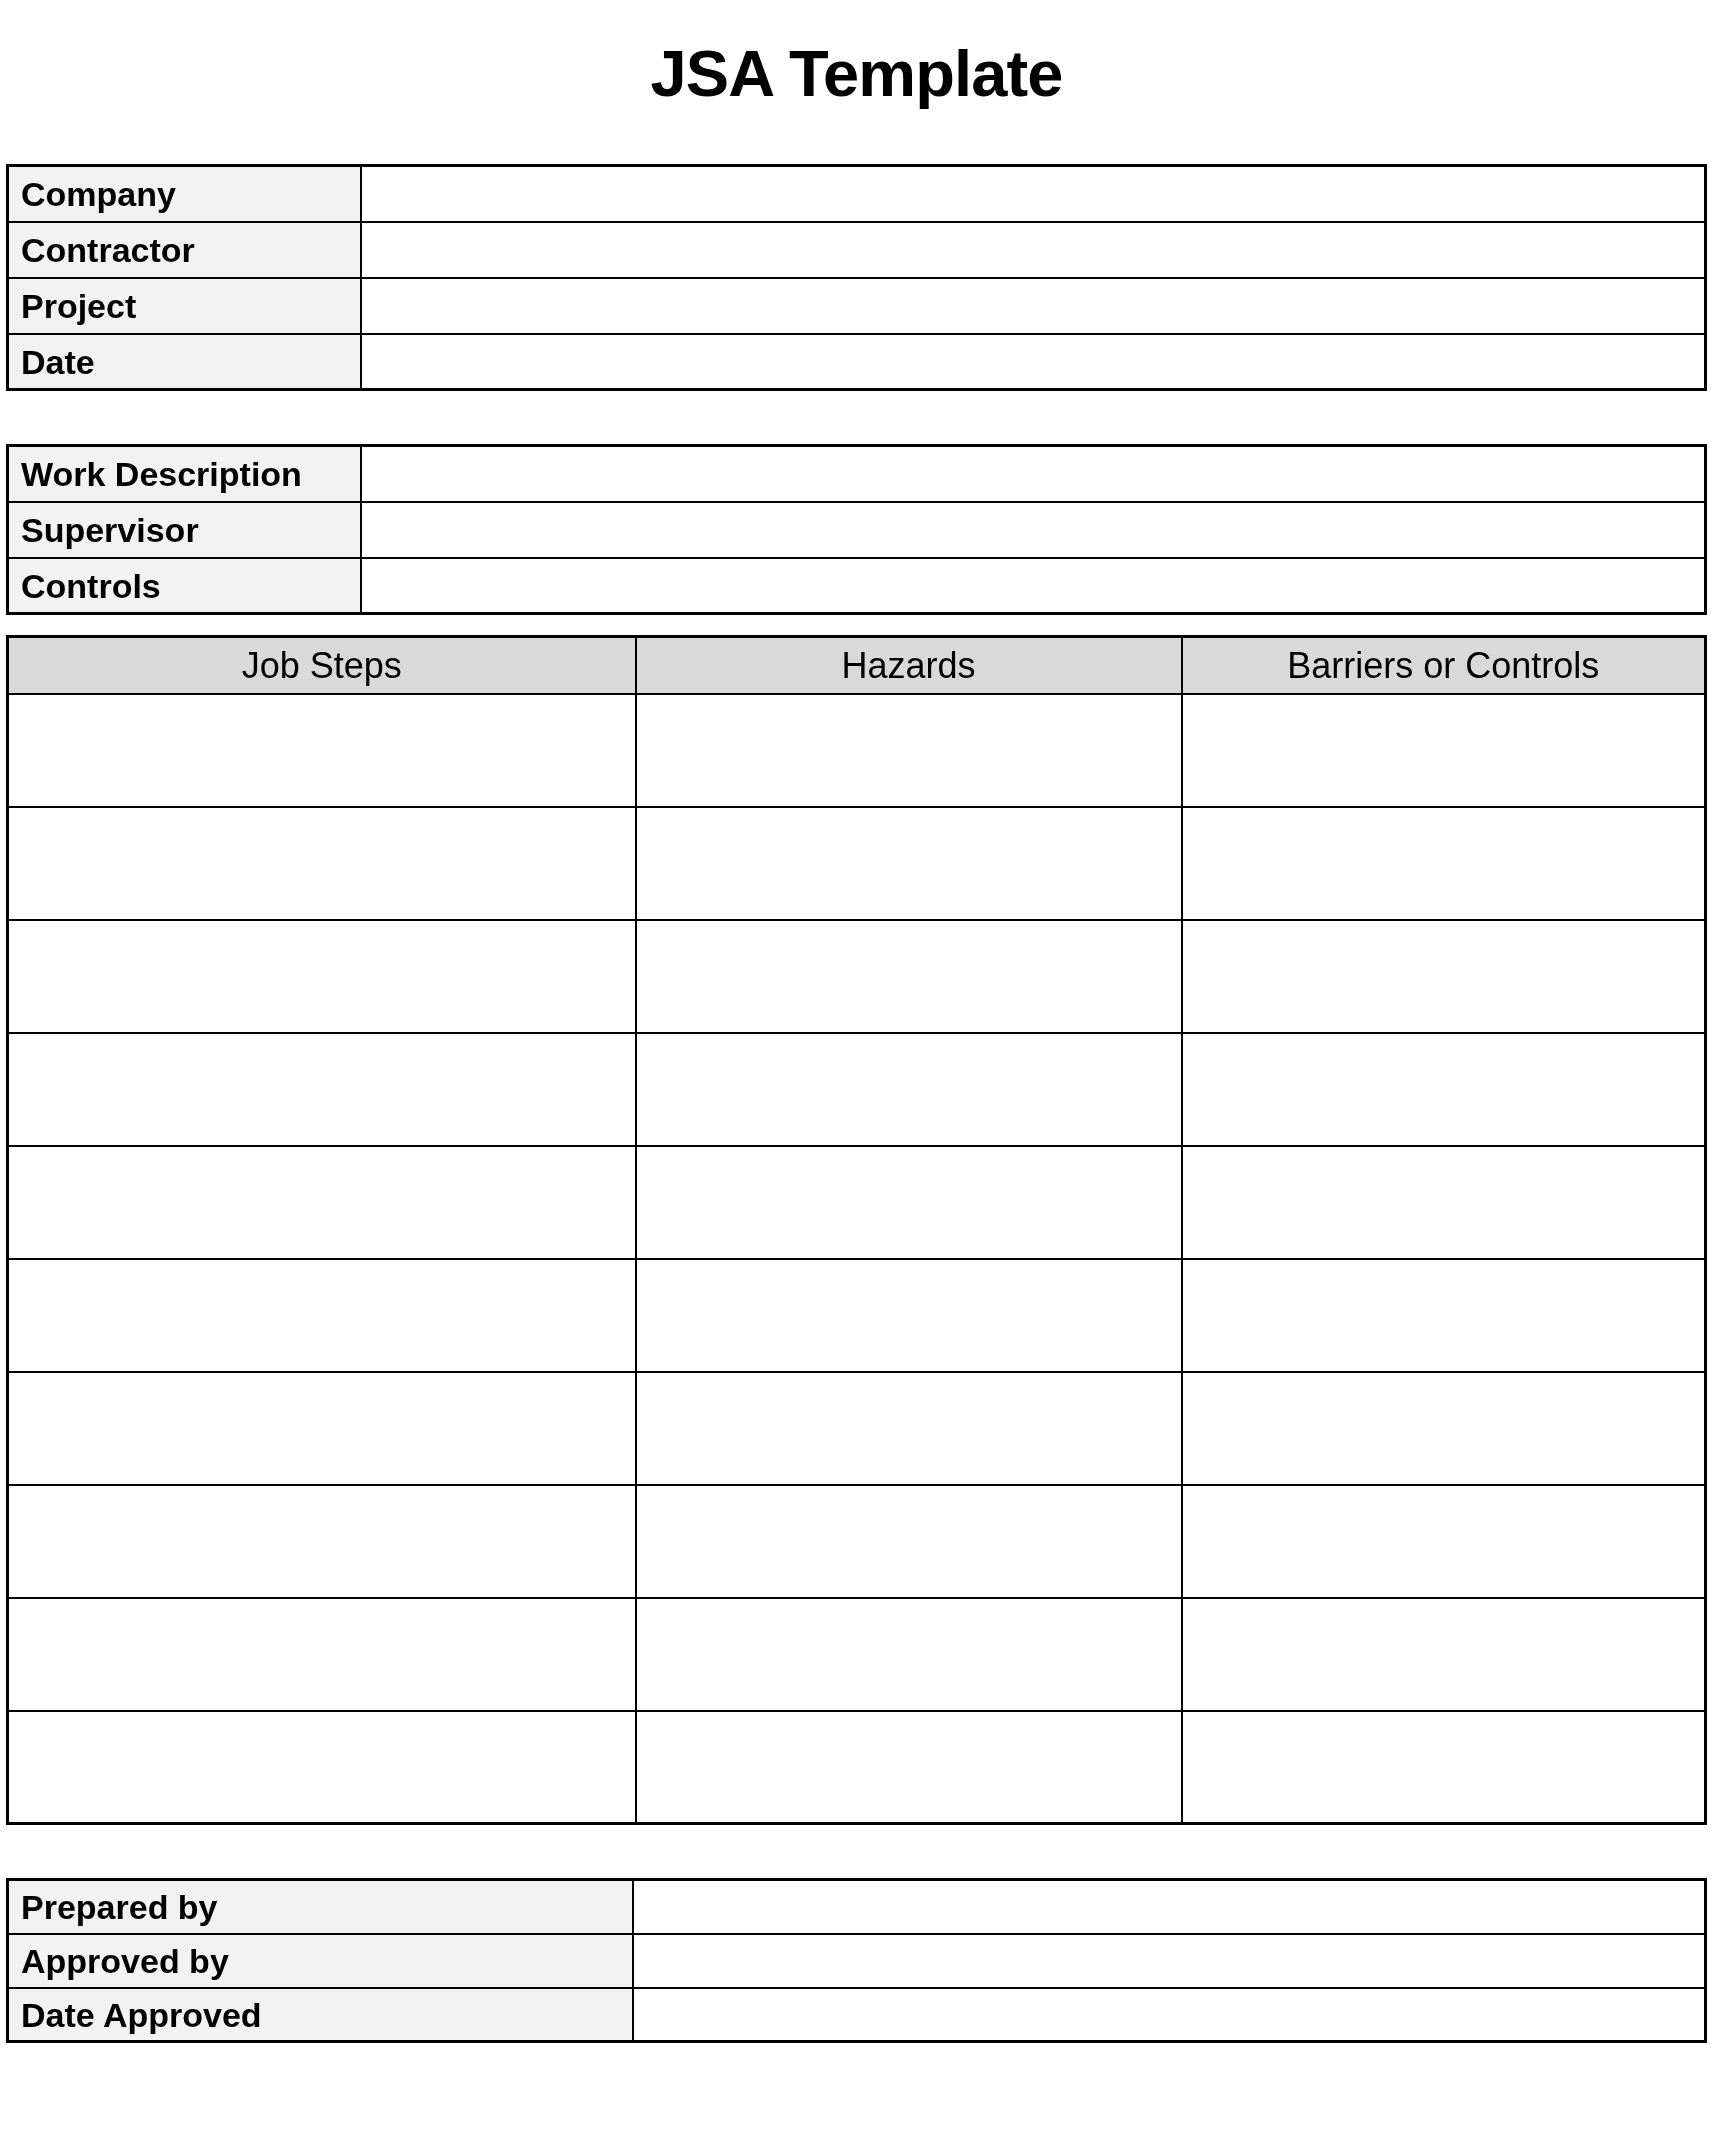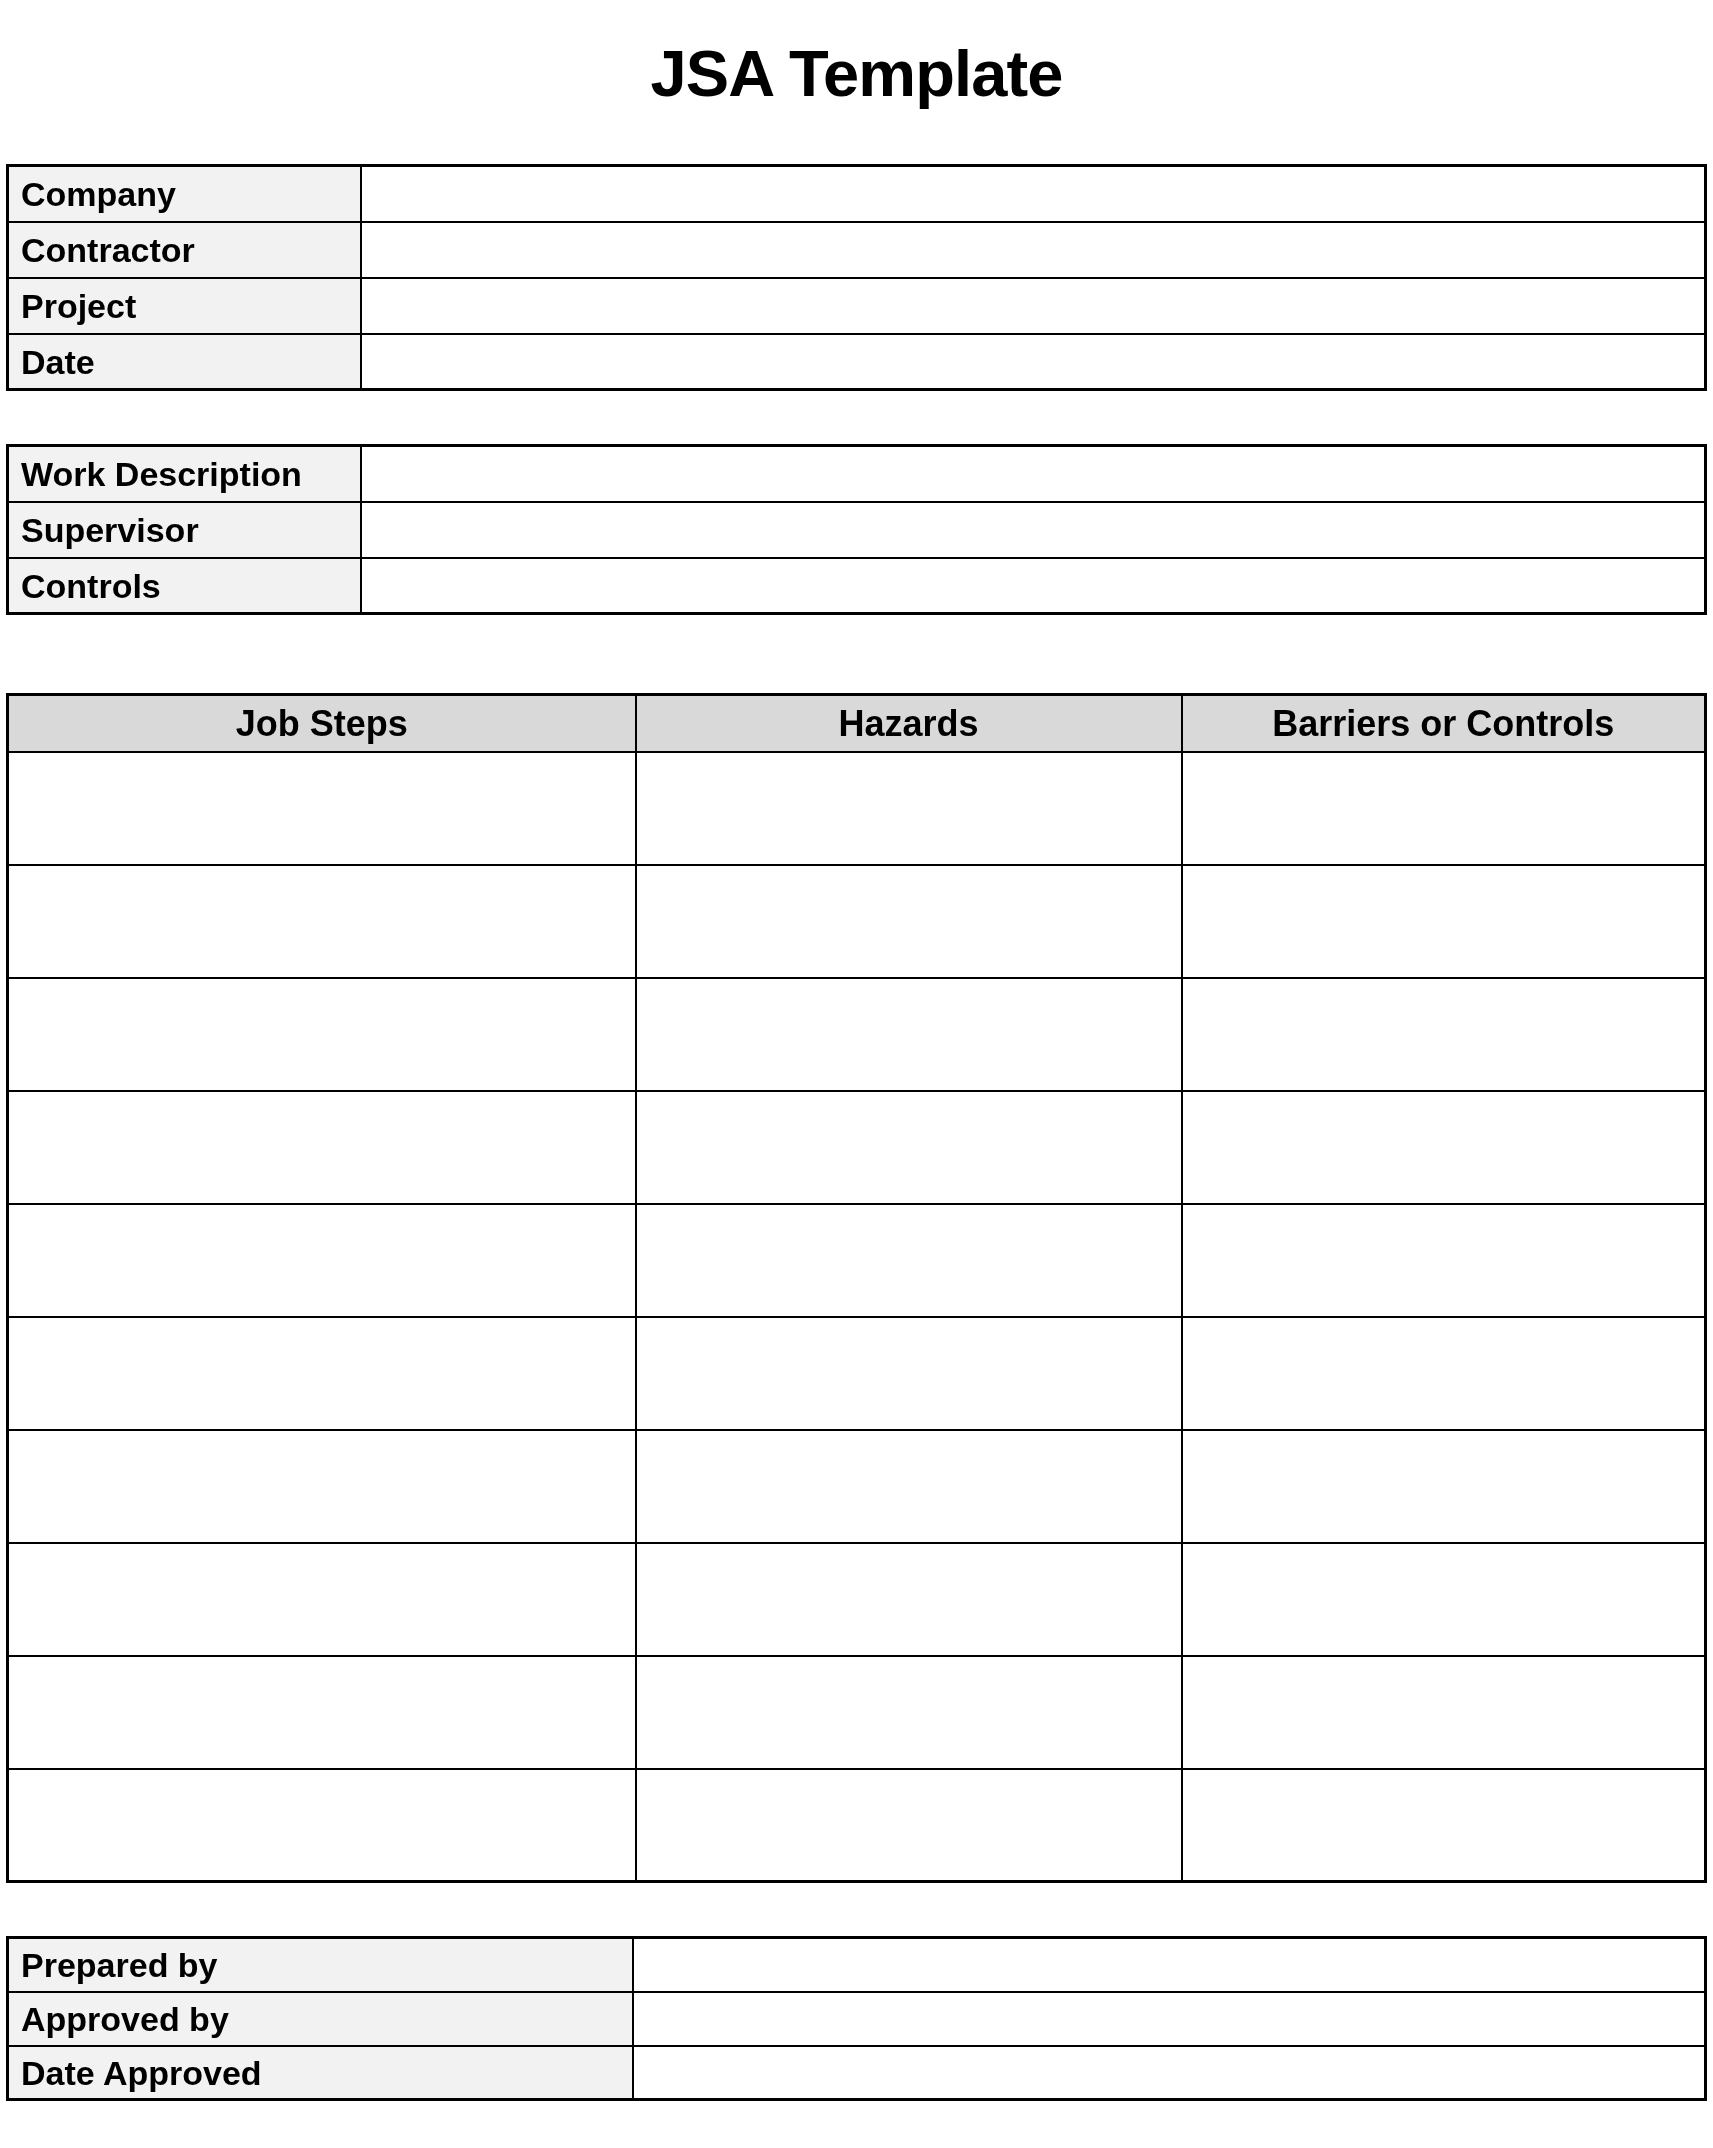--- a/index.html
+++ b/index.html
@@ -56,21 +56,21 @@
   .kv-table td.value-cell{background:#fff;}
   .kv-table col.label-col{width:353px;}
   .approval-table{margin-bottom:0;padding-left:44px;}
   .approval-table col.label-col{width:625px;}
   .approval-table tr{height:54px;}
   
   .steps-table{margin-bottom:53px;}
   .steps-table thead tr{height:57px;}
   .steps-table th.col-header{
     background:var(--column-header-bg);
-    font-weight:bold;
+    font-weight:normal;
     font-size:36px;
     text-align:center;
     vertical-align:middle;
     padding:0;
   }
   .steps-table tbody tr{height:113px;}
   .steps-table td.grid-cell{background:#fff;}
 </style>
 </head>
 <body>
@@ -97,21 +97,21 @@
         <th class="label-cell">Project</th>
         <td class="value-cell"></td>
       </tr>
       <tr>
         <th class="label-cell">Date</th>
         <td class="value-cell"></td>
       </tr>
     </tbody>
   </table>
 
-  <table class="kv-table" style="margin-bottom:78px;">
+  <table class="kv-table" style="margin-bottom:20px;">
     <colgroup>
         <col class="label-col">
         <col>
       </colgroup>
     <tbody>
       <tr>
         <th class="label-cell">Work Description</th>
         <td class="value-cell"></td>
       </tr>
       <tr>

